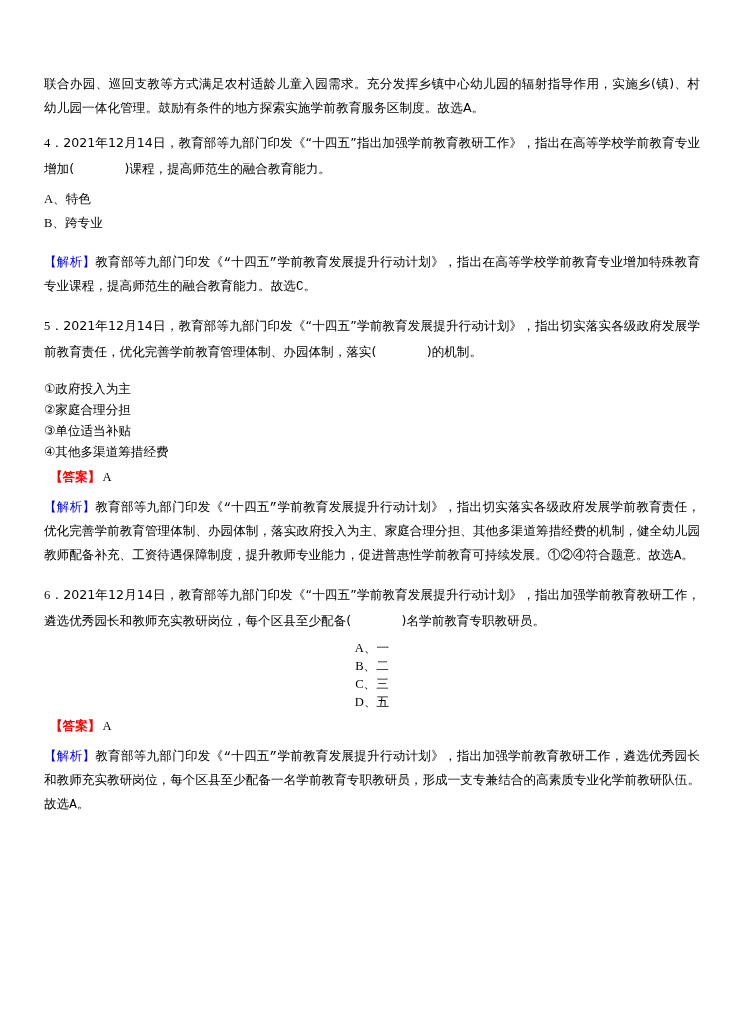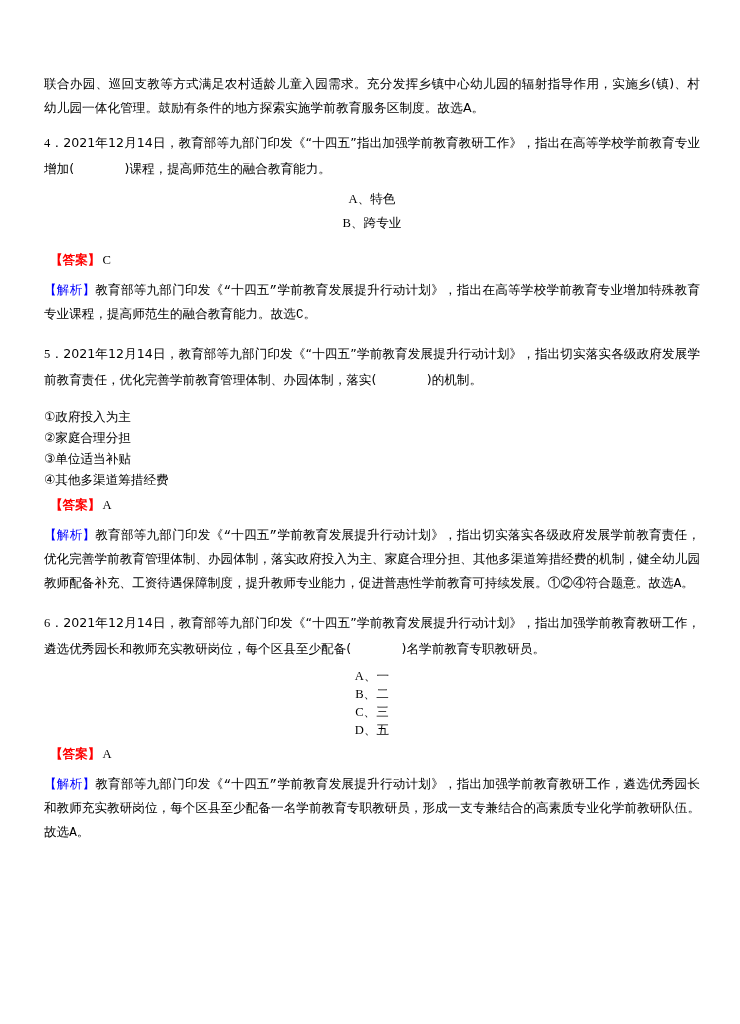--- a/index.html
+++ b/index.html
@@ -62,21 +62,20 @@
     list-style: none;
   }
   .options li {
     font-size: 12.6px;
     line-height: 20px;
     margin: 0;
     padding: 0;
   }
   .options.loose li {
     line-height: 24px;
-    text-align: center;
   }
   .options.tight li {
     line-height: 17px;
     text-align: center;
   }
   .opt-key {
     font-family: "Liberation Serif", "DejaVu Serif", serif;
   }
 
   
@@ -131,21 +130,20 @@
 
     <div>
       <p class="q-stem"><span class="q-num">4．</span><span>2021年12月14日，教育部等九部门印发《“十四五”指出加强学前教育教研工作》，指出在高等学校学前教育专业增加(　　　　)课程，提高师范生的融合教育能力。</span></p>
 
       <ul class="options loose">
         <li><span class="opt-key">A、</span><span>特色</span></li>
         <li><span class="opt-key">B、</span><span>跨专业</span></li>
       </ul>
       <div class="gap-sm"></div>
 
-      <p class="answer-line"><span class="tag-answer">【答案】</span><span class="answer-val">C</span></p>
 
       <p class="analysis"><span class="tag-analysis">【解析】</span><span>教育部等九部门印发《“十四五”学前教育发展提升行动计划》，指出在高等学校学前教育专业增加特殊教育专业课程，提高师范生的融合教育能力。故选C。</span></p>
     </div>
 
     <div>
       <p class="q-stem"><span class="q-num">5．</span><span>2021年12月14日，教育部等九部门印发《“十四五”学前教育发展提升行动计划》，指出切实落实各级政府发展学前教育责任，优化完善学前教育管理体制、办园体制，落实(　　　　)的机制。</span></p>
 
       <div class="gap-sm"></div>
 
       <ul class="stmts">

